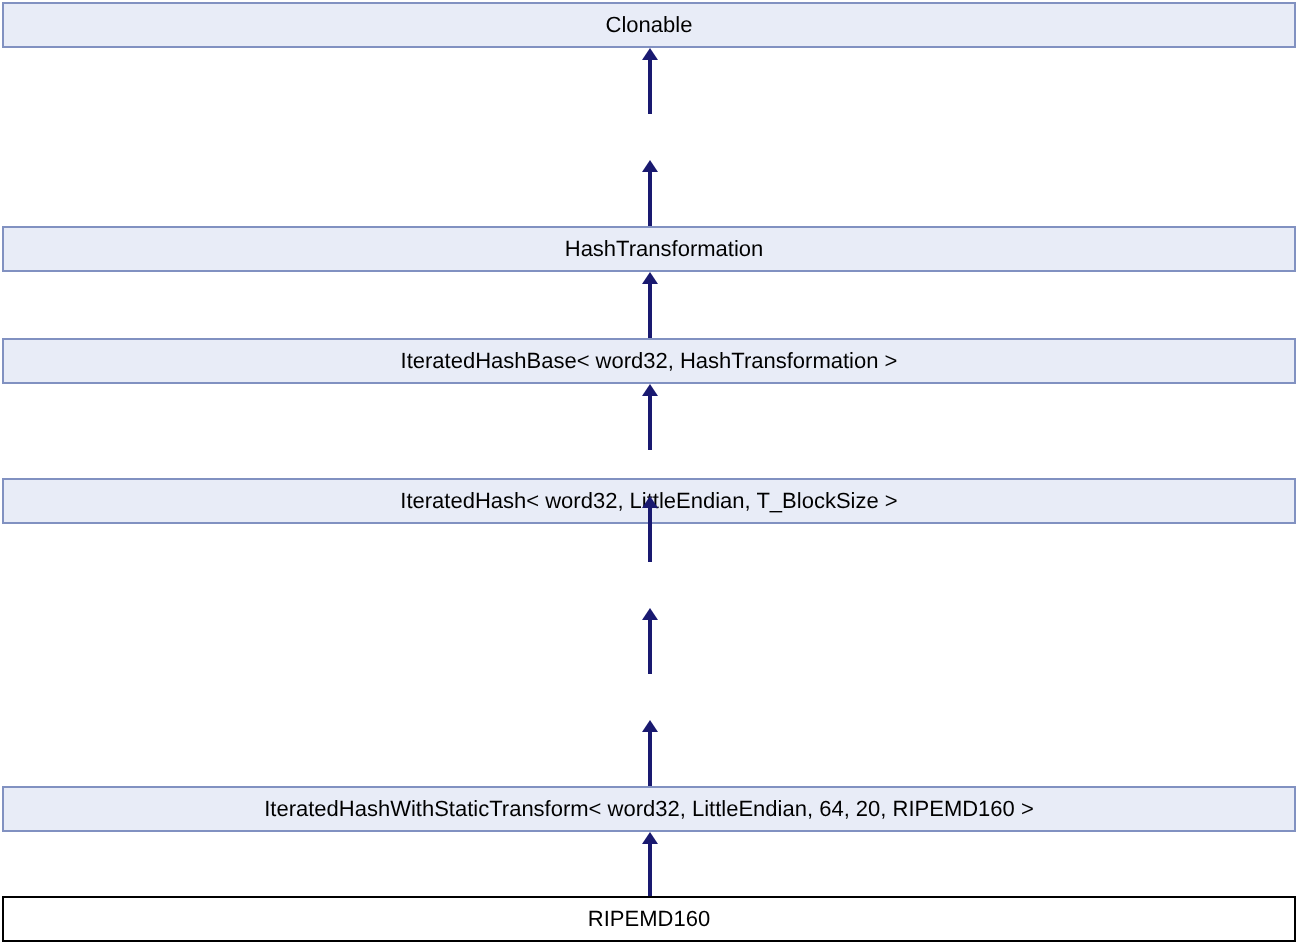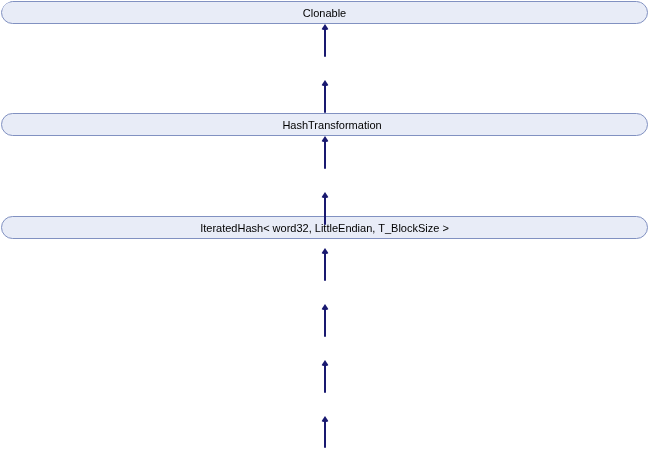--- a/index.html
+++ b/index.html
@@ -5,21 +5,21 @@
 <style>
   :root {
     --node-fill: #e8ecf7;
     --node-border: #8191c1;
     --highlight-fill: #ffffff;
     --highlight-border: #000000;
     --edge: #191970;
     --text: #000000;
     --background: #ffffff;
   }
-  * { margin: 0; padding: 0; box-sizing: border-box; border-radius: 16px; }
+  * { margin: 0; padding: 0; box-sizing: border-box; }
   html, body { background: var(--background); }
   .diagram {
     position: relative;
     width: 650px;
     height: 472px;
     background: var(--background);
     font-family: "Liberation Sans", sans-serif;
     font-size: 11px;
     color: var(--text);
     overflow: hidden;
@@ -39,21 +39,21 @@
     cursor: pointer;
   }
   .node.highlight {
     background: var(--highlight-fill);
     border: 1px solid var(--highlight-border);
   }
   .n0 { top: 1px; }
   .n1 { top: 57px; }
   .n2 { top: 113px; padding-left: 15px; }
   .n3 { top: 169px; }
-  .n4 { top: 216px; }
+  .n4 { top: 239px; }
   .n5 { top: 281px; }
   .n6 { top: 337px; }
   .n7 { top: 393px; }
   .n8 { top: 448px; }
   .edge {
     position: absolute;
     left: 320px;
     width: 9px;
     display: flex;
     flex-direction: column;
@@ -80,21 +80,24 @@
     background: var(--edge);
   }
 </style>
 </head>
 <body>
 
 <div class="diagram">
 
   <div class="node n0">Clonable</div>
   <div class="node n2">HashTransformation</div>
+  <div class="node n3">IteratedHashBase&lt; word32, HashTransformation &gt;</div>
   <div class="node n4">IteratedHash&lt; word32, LittleEndian, T_BlockSize &gt;</div>
+  <div class="node n7">IteratedHashWithStaticTransform&lt; word32, LittleEndian, 64, 20, RIPEMD160 &gt;</div>
+  <div class="node n8 highlight">RIPEMD160</div>
 
   <div class="edge e0">
     <span class="arrowhead"></span>
     <span class="edge-line"></span>
   </div>
   <div class="edge e1">
     <span class="arrowhead"></span>
     <span class="edge-line"></span>
   </div>
   <div class="edge e2">

